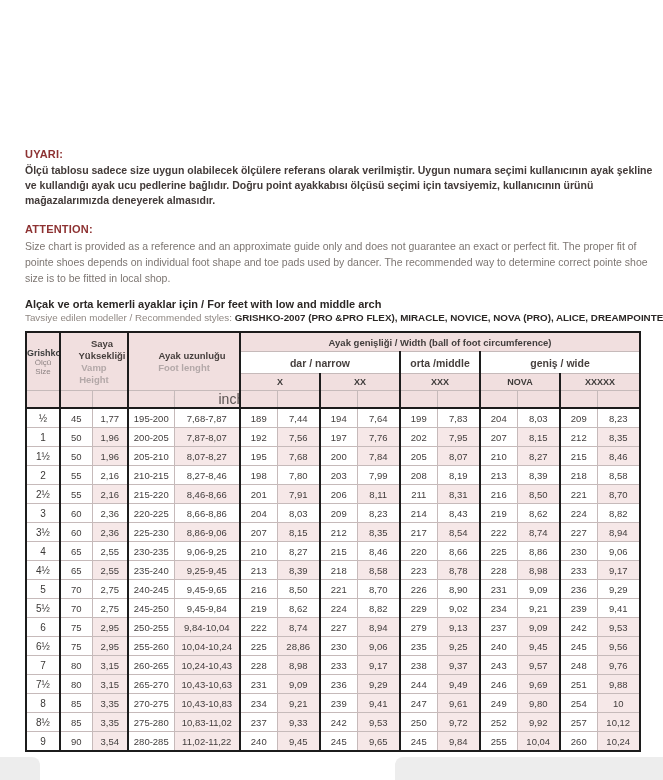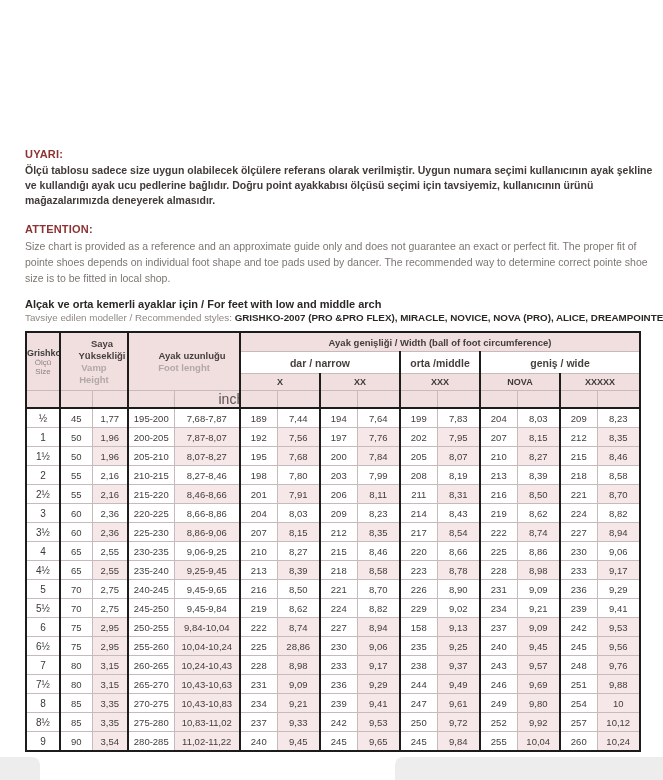--- a/index.html
+++ b/index.html
@@ -346,21 +346,21 @@
           <tr>
             <td class="size-cell tk">6</td>
             <td>75</td>
             <td class="tk pink">2,95</td>
             <td>250-255</td>
             <td class="tk pink">9,84-10,04</td>
             <td>222</td>
             <td class="tk pink">8,74</td>
             <td>227</td>
             <td class="tk pink">8,94</td>
-            <td>158</td>
+            <td>279</td>
             <td class="tk pink">9,13</td>
             <td>237</td>
             <td class="tk pink">9,09</td>
             <td>242</td>
             <td class="pink">9,53</td>
           </tr>
           <tr>
             <td class="size-cell tk">6½</td>
             <td>75</td>
             <td class="tk pink">2,95</td>

